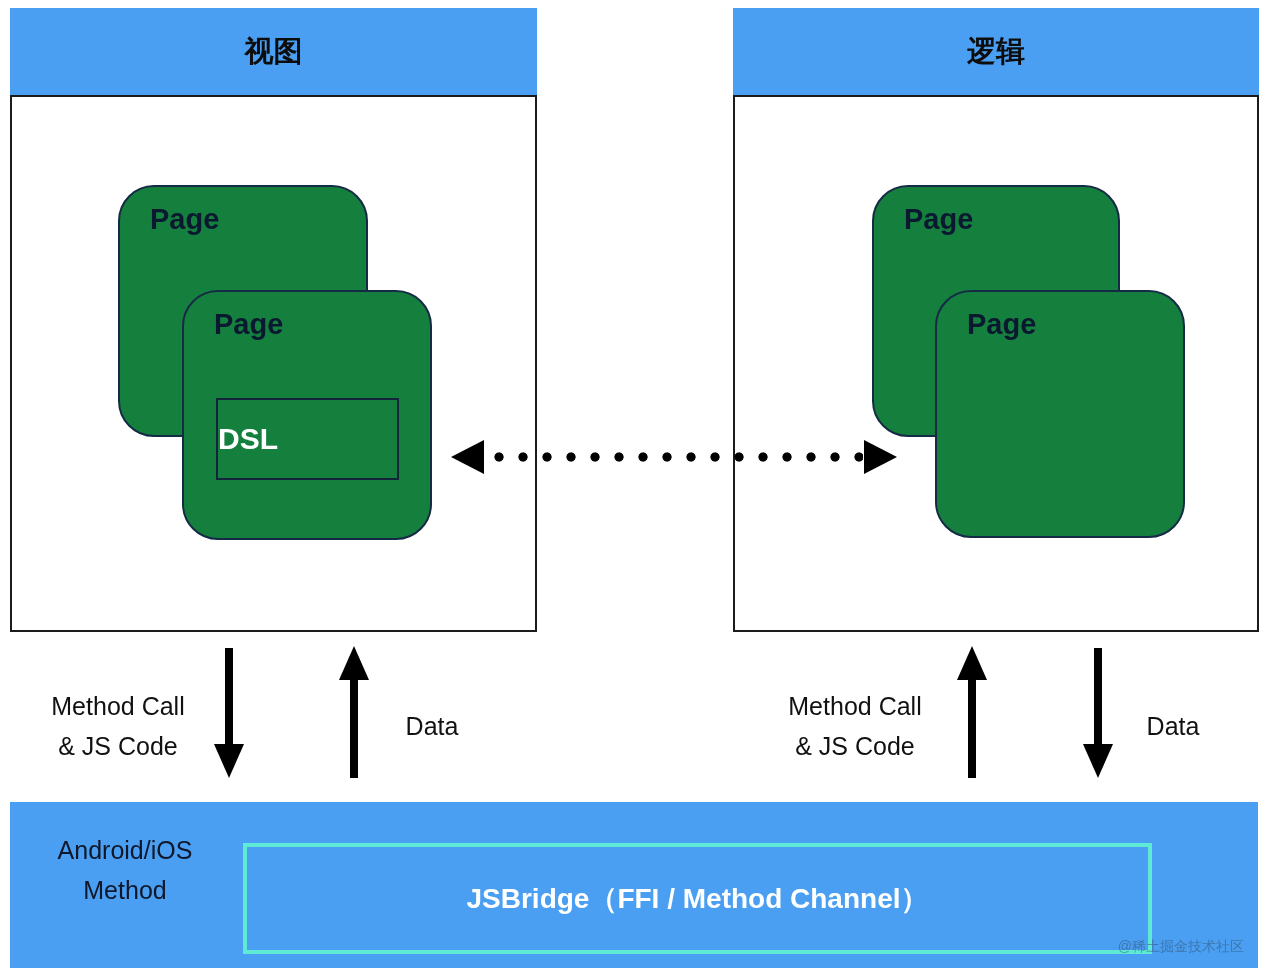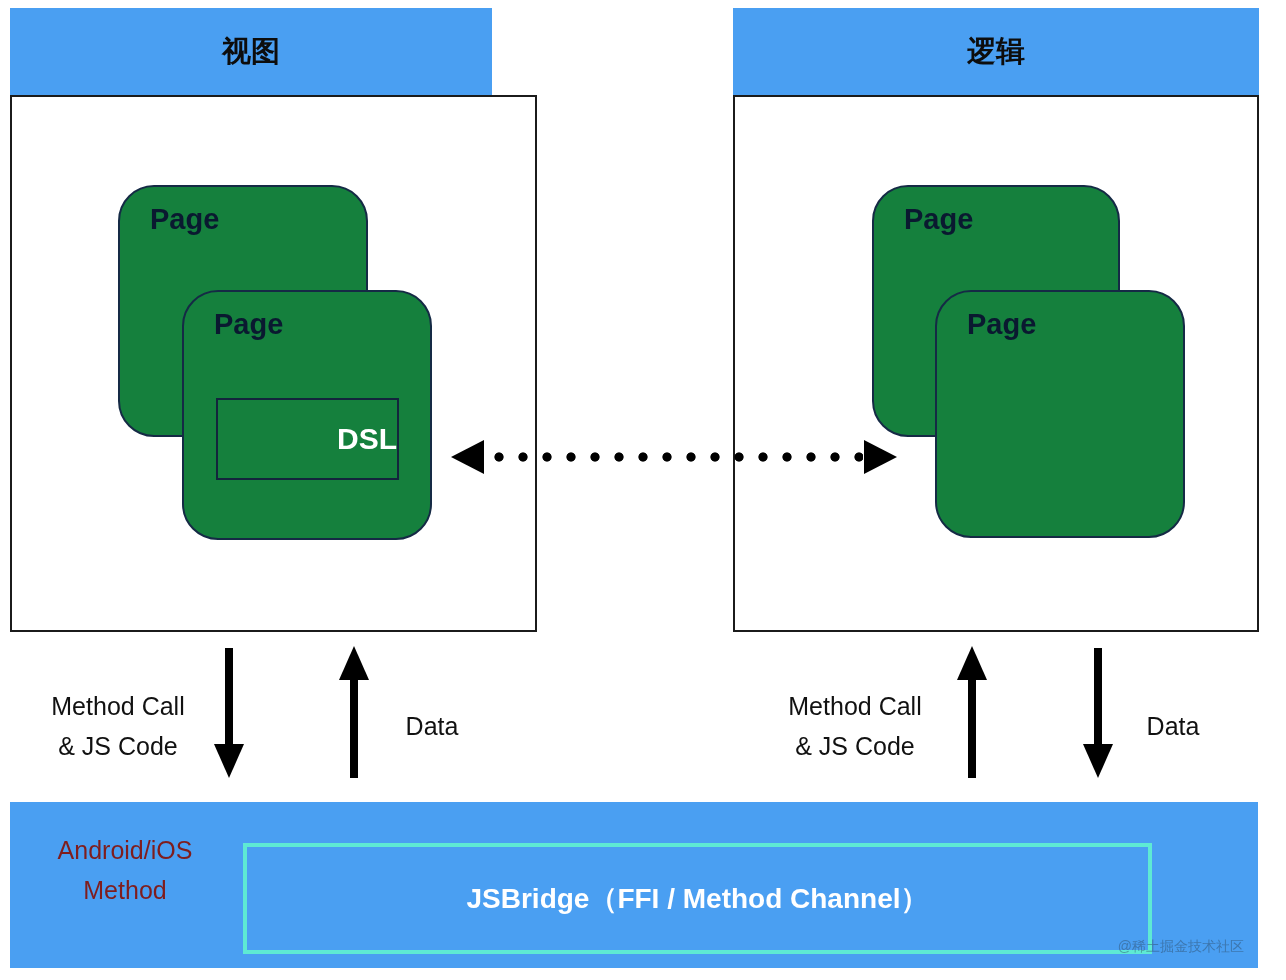--- a/index.html
+++ b/index.html
@@ -23,21 +23,21 @@
     justify-content: center;
     font-size: 29px;
     font-weight: 700;
     color: #0d0d0d;
   }
   .panel-body {
     position: absolute;
     background: #ffffff;
     border: 2px solid #1b1b1b;
   }
-  .hdr-left  { left: 10px; top: 8px;  width: 482px; height: 87px; }
+  .hdr-left  { left: 10px; top: 8px;  width: 527px; height: 87px; }
   .body-left { left: 10px; top: 95px; width: 527px; height: 537px; }
   .hdr-right  { left: 733px; top: 8px;  width: 526px; height: 87px; }
   .body-right { left: 733px; top: 95px; width: 526px; height: 537px; }
 
   
   .page-box {
     position: absolute;
     background: #15803d;
     border: 2px solid #152a45;
     border-radius: 36px;
@@ -57,21 +57,21 @@
 
   .inner-rect {
     position: absolute;
     left: 32px;
     top: 106px;
     width: 183px;
     height: 82px;
     border: 2px solid #13243d;
     display: flex;
     align-items: center;
-    justify-content: flex-end;
+    justify-content: flex-start;
     color: #ffffff;
     font-weight: 700;
     font-size: 30px;
   }
 
   
   .binding-label {
     position: absolute;
     left: 530px;
     top: 390px;
@@ -142,21 +142,21 @@
     width: 1248px; height: 166px;
     background: #4A9FF2;
   }
   .native-label {
     position: absolute;
     left: 20px; top: 28px;
     width: 190px;
     text-align: center;
     font-size: 25px;
     line-height: 40px;
-    color: #7f1d1d;
+    color: #0f172a;
   }
   .bridge-box {
     position: absolute;
     left: 233px; top: 41px;
     width: 909px; height: 111px;
     border: 4px solid #5eead4;
     display: flex;
     align-items: center;
     justify-content: center;
     color: #ffffff;

